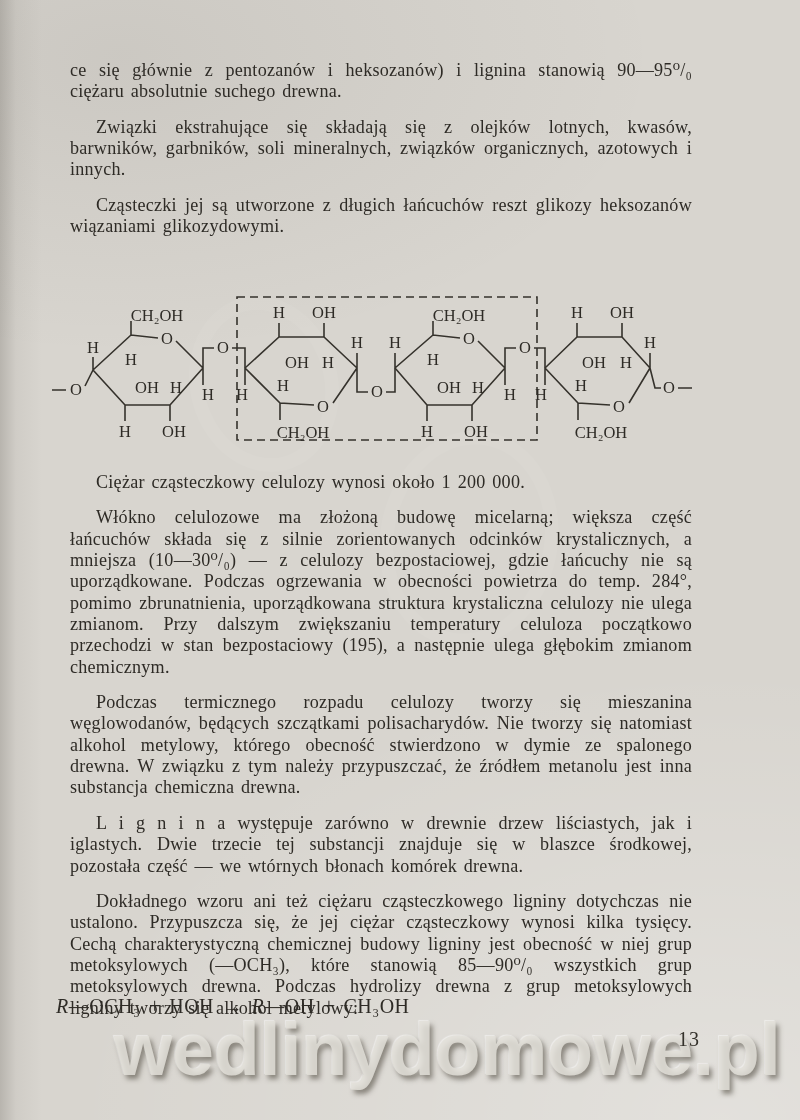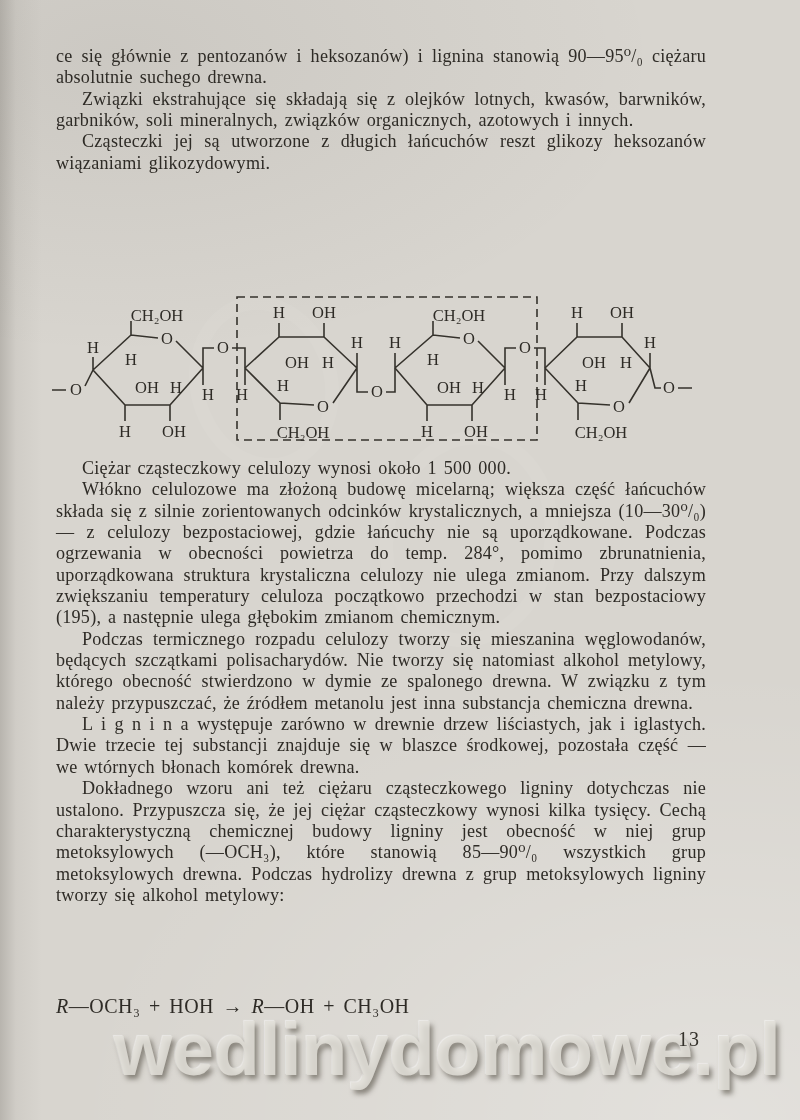--- a/index.html
+++ b/index.html
@@ -14,21 +14,21 @@
     color:#2e2b26;
   }
   .page{position:absolute;inset:0;}
   .text-block{
     position:absolute;left:56px;width:650px;
     font-size:18.1px;line-height:21.35px;
     text-align:justify;letter-spacing:0.25px;word-spacing:2px;
   }
   .tb1{top:46px;}
   .tb2{top:458px;}
-  .text-block p{margin:0;text-indent:26px;}
+  .text-block p{margin:14px;text-indent:26px;}
   .text-block p.noindent{text-indent:0;}
   .diagram{position:absolute;left:0;top:290px;width:800px;height:170px;}
   .diagram text{
     font-family:"Liberation Serif","DejaVu Serif",serif;
     font-size:16.5px;fill:#2e2b26;
   }
   .diagram path, .diagram rect{stroke:#35322c;fill:none;}
   .equation{
     position:absolute;left:56px;top:995px;width:650px;
     text-align:left;font-size:20px;letter-spacing:0.5px;word-spacing:3px;
@@ -123,21 +123,21 @@
       <text x="541" y="110" text-anchor="middle">H</text>
       <text x="581" y="101" text-anchor="middle">H</text>
       <text x="619" y="122" text-anchor="middle">O</text>
       <text x="601" y="148" text-anchor="middle">CH₂OH</text>
       <text x="650" y="58" text-anchor="middle">H</text>
       <text x="669" y="103" text-anchor="middle">O</text>
     </g>
   </svg>
 
   <div class="text-block tb2">
-    <p>Ciężar cząsteczkowy celulozy wynosi około 1 500 000.</p>
+    <p>Ciężar cząsteczkowy celulozy wynosi około 1 200 000.</p>
     <p>Włókno celulozowe ma złożoną budowę micelarną; większa część łańcuchów składa się z silnie zorientowanych odcinków krystalicznych, a mniejsza (10—30⁰/₀) — z celulozy bezpostaciowej, gdzie łańcuchy nie są uporządkowane. Podczas ogrzewania w obecności powietrza do temp. 284°, pomimo zbrunatnienia, uporządkowana struktura krystaliczna celulozy nie ulega zmianom. Przy dalszym zwiększaniu temperatury celuloza początkowo przechodzi w stan bezpostaciowy (195), a następnie ulega głębokim zmianom chemicznym.</p>
     <p>Podczas termicznego rozpadu celulozy tworzy się mieszanina węglowodanów, będących szczątkami polisacharydów. Nie tworzy się natomiast alkohol metylowy, którego obecność stwierdzono w dymie ze spalonego drewna. W związku z tym należy przypuszczać, że źródłem metanolu jest inna substancja chemiczna drewna.</p>
     <p>L i g n i n a  występuje zarówno w drewnie drzew liściastych, jak i iglastych. Dwie trzecie tej substancji znajduje się w blaszce środkowej, pozostała część — we wtórnych błonach komórek drewna.</p>
     <p>Dokładnego wzoru ani też ciężaru cząsteczkowego ligniny dotychczas nie ustalono. Przypuszcza się, że jej ciężar cząsteczkowy wynosi kilka tysięcy. Cechą charakterystyczną chemicznej budowy ligniny jest obecność w niej grup metoksylowych (—OCH₃), które stanowią 85—90⁰/₀ wszystkich grup metoksylowych drewna. Podczas hydrolizy drewna z grup metoksylowych ligniny tworzy się alkohol metylowy:</p>
   </div>
 
   <div class="equation">
     <span class="it">R</span><span>—OCH₃ + HOH → </span><span class="it">R</span><span>—OH + CH₃OH</span>
   </div>
 

